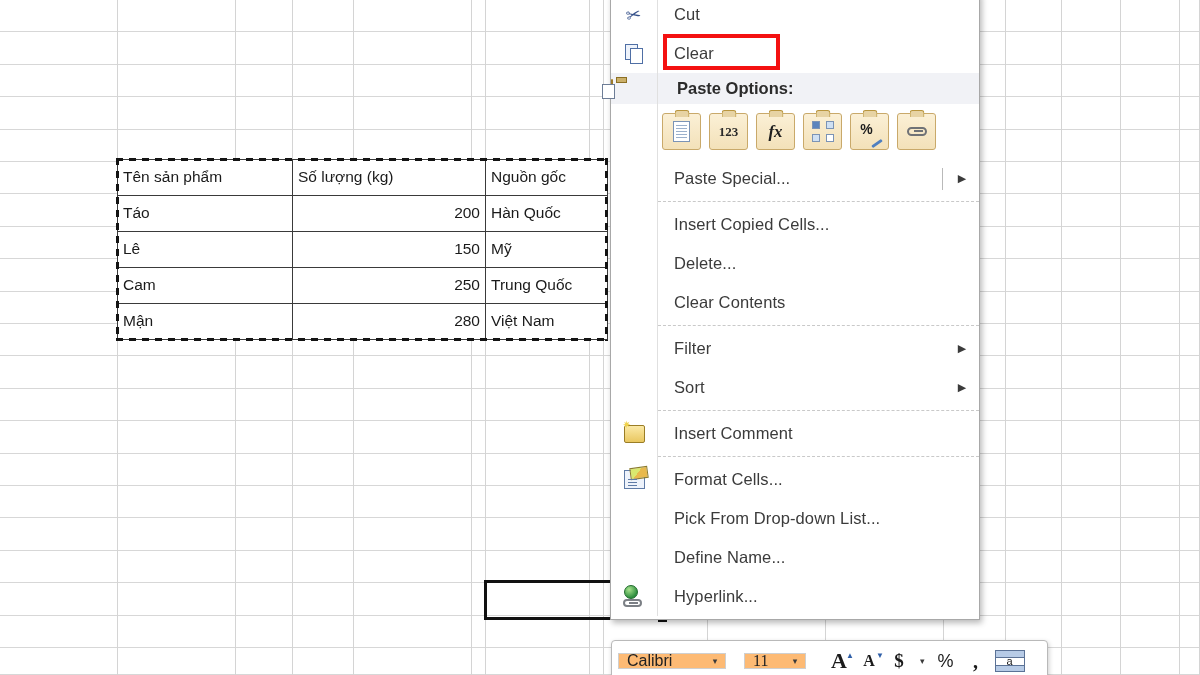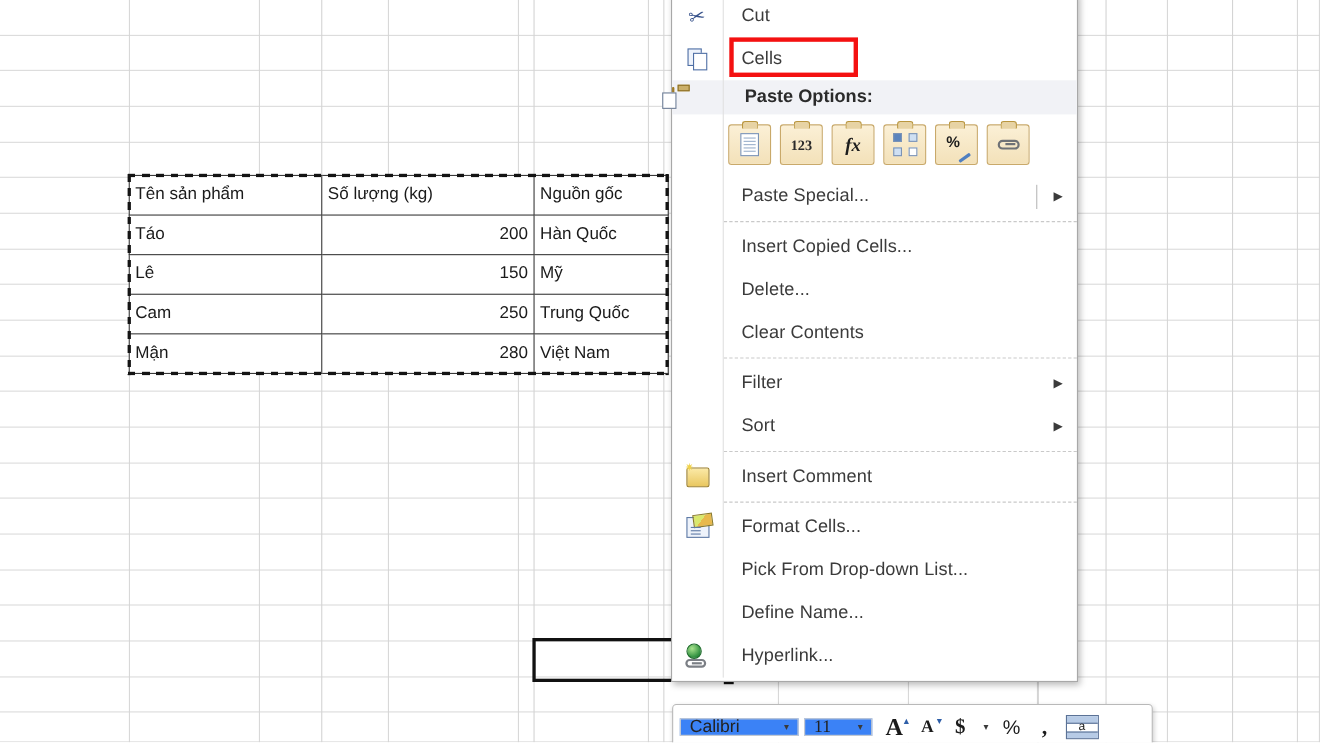--- a/index.html
+++ b/index.html
@@ -368,22 +368,22 @@
     display: flex;
     align-items: center;
     padding: 0 6px;
     gap: 0;
   }
   .combo {
     display: flex;
     align-items: center;
     height: 16px;
     border: 1px solid #cfcfcf;
-    background: #3b82f6;
-    margin-right: 5px;
+    background: #fdba74;
+    margin-right: 18px;
   }
   .combo .txt {
     font-size: 16px;
     color: #222;
     padding: 0 8px 0 8px;
     white-space: nowrap;
   }
   .combo.font .txt { width: 86px; }
   .combo.size .txt { width: 40px; font-family: Liberation Serif, serif; }
   .combo .caret {
@@ -483,21 +483,21 @@
       <div class="lbl">Cut</div>
     </div>
 
     <div class="mi">
       <div class="ico">
         <span class="icon-copy">
             <span class="back"></span>
             <span class="front"></span>
           </span>
       </div>
-      <div class="lbl">Cells</div>
+      <div class="lbl">Clear</div>
     </div>
 
     <div id="paste-header">
       <div class="ico"><span class="icon-paste"></span></div>
       <div class="lbl">Paste Options:</div>
     </div>
 
     <div id="paste-icons">
       <div class="pbtn">
           <span class="doc"></span>

